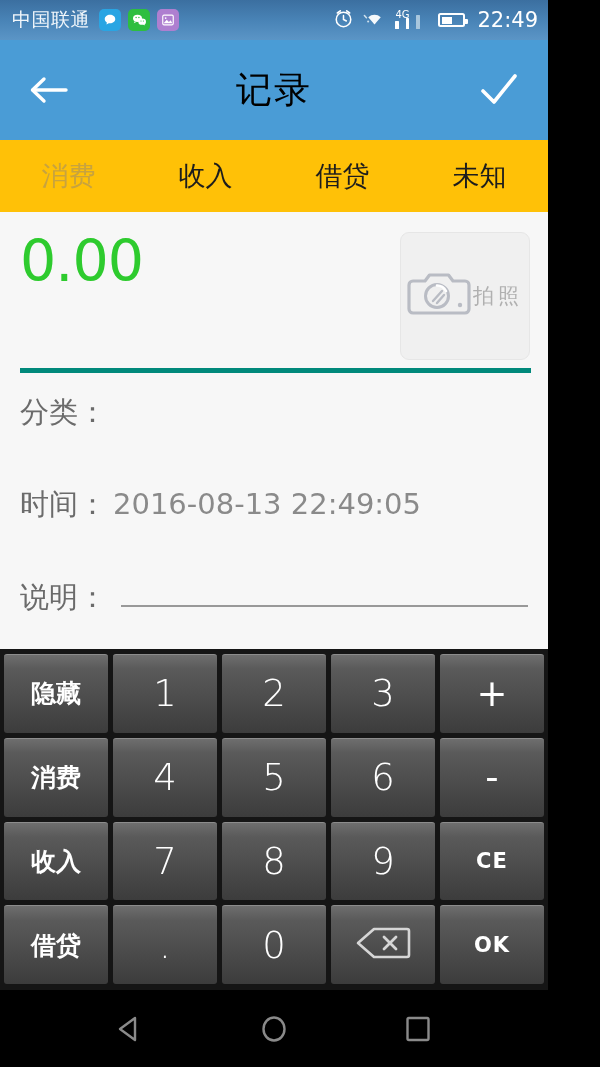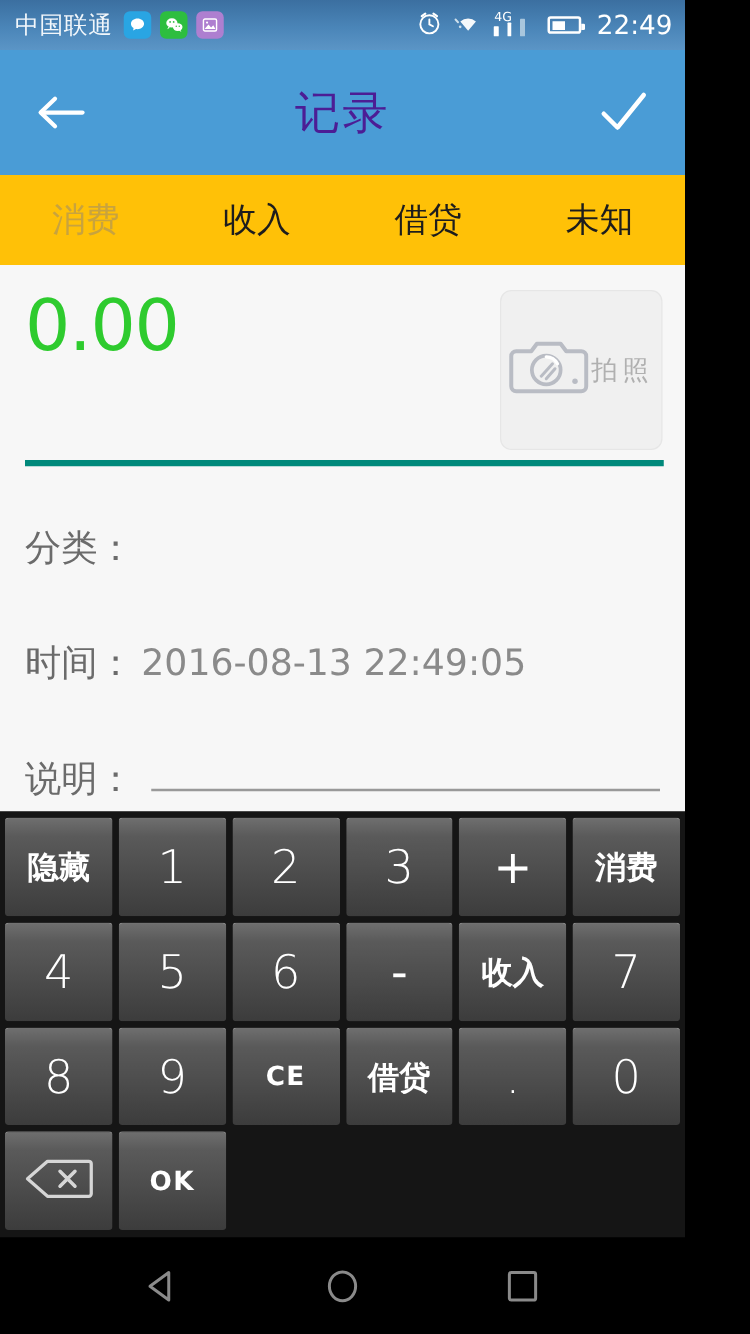--- a/index.html
+++ b/index.html
@@ -36,21 +36,21 @@
   .batt .lvl{ position:absolute; left:1.5px; top:1.5px; bottom:1.5px; width:45%; background:#fff; }
   .clock{ font-size:21px; margin-left:4px; }
 
   
   .titlebar{
     height:100px; flex:0 0 100px; background:#4a9cd6;
     display:flex; align-items:center; position:relative; padding:0 26px;
   }
   .title-txt{
     position:absolute; left:0; right:0; text-align:center;
-    color:#4c1d95; font-size:36px; letter-spacing:2px;
+    color:#000000; font-size:36px; letter-spacing:2px;
   }
   .icon-btn{ position:relative; z-index:2; display:flex; align-items:center; justify-content:center; }
   .icon-btn.right{ margin-left:auto; }
 
   
   .tabs{
     height:72px; flex:0 0 72px; background:#FFC107; display:flex;
   }
   .tab{ flex:1; display:flex; align-items:center; justify-content:center; font-size:27px; color:#1d1d1d; }
   .tab.active{ color:#c8a33e; }
@@ -61,31 +61,31 @@
   .amount{ font-size:57px; color:#2ecb2e; line-height:1.05; font-weight:400; letter-spacing:-1px; }
   .camera-btn{
     margin-left:auto; width:130px; height:128px; border-radius:9px;
     background:#f0f0f0; border:1px solid #e6e6e6;
     display:flex; flex-direction:row; align-items:center; justify-content:center; gap:2px;
   }
   .cam-label{ font-size:21px; color:#b0b0b0; letter-spacing:4px; }
   .divider{ height:5px; background:#00897B; margin:8px 17px 0 20px; }
 
   .field{ display:flex; align-items:baseline; padding:0 20px; }
-  .f-cat{ margin-top:46px; }
+  .f-cat{ margin-top:20px; }
   .f-time{ margin-top:52px; }
   .f-note{ margin-top:52px; }
   .f-label{ font-size:29px; color:#6b6b6b; white-space:nowrap; }
   .f-value{ font-size:29px; color:#8a8a8a; margin-left:6px; }
   .note-line{ flex:1; margin-left:14px; border-bottom:2px solid #999; height:30px; }
 
   
   .keypad{
     flex:0 0 341px; background:#151515;
-    display:grid; grid-template-columns:repeat(6,1fr); grid-template-rows:repeat(4,1fr);
+    display:grid; grid-template-columns:repeat(5,1fr); grid-template-rows:repeat(4,1fr);
     gap:5px; padding:5px 4px 6px 4px;
   }
   .key{
     background:linear-gradient(to bottom,#6e6e6e 0%,#5a5a5a 18%,#4a4a4a 62%,#3c3c3c 100%);
     border-radius:3px; border-top:1px solid #8c8c8c;
     display:flex; align-items:center; justify-content:center;
     color:#fff;
   }
   .key .k-num{ font-size:37px; font-weight:300; }
   .key .k-cn{ font-size:25px; font-weight:bold; }

